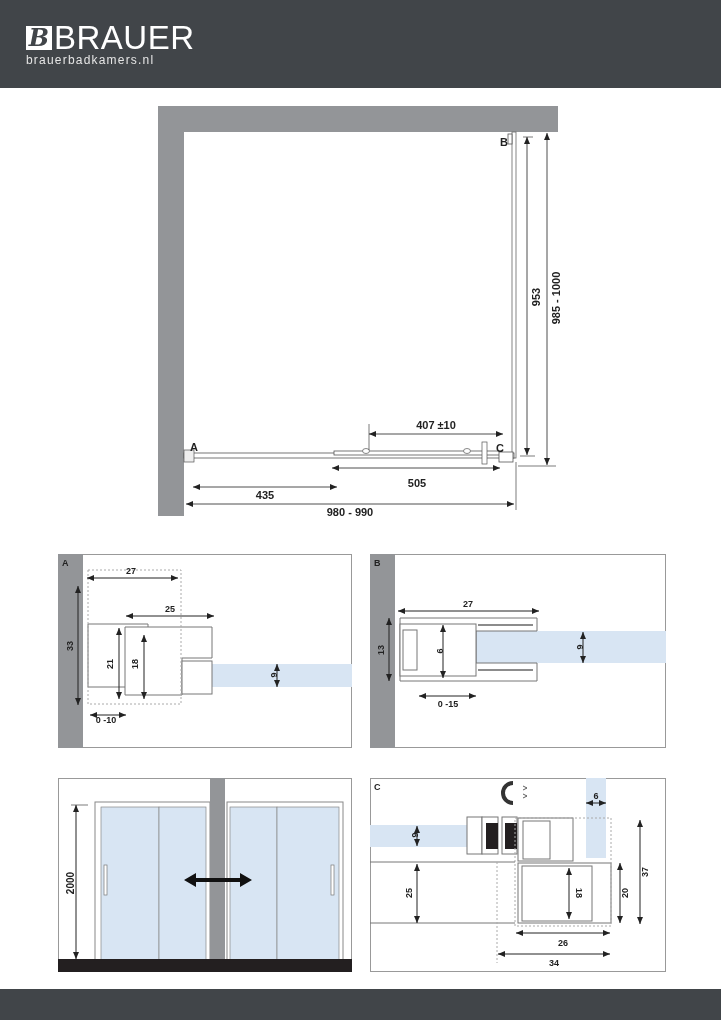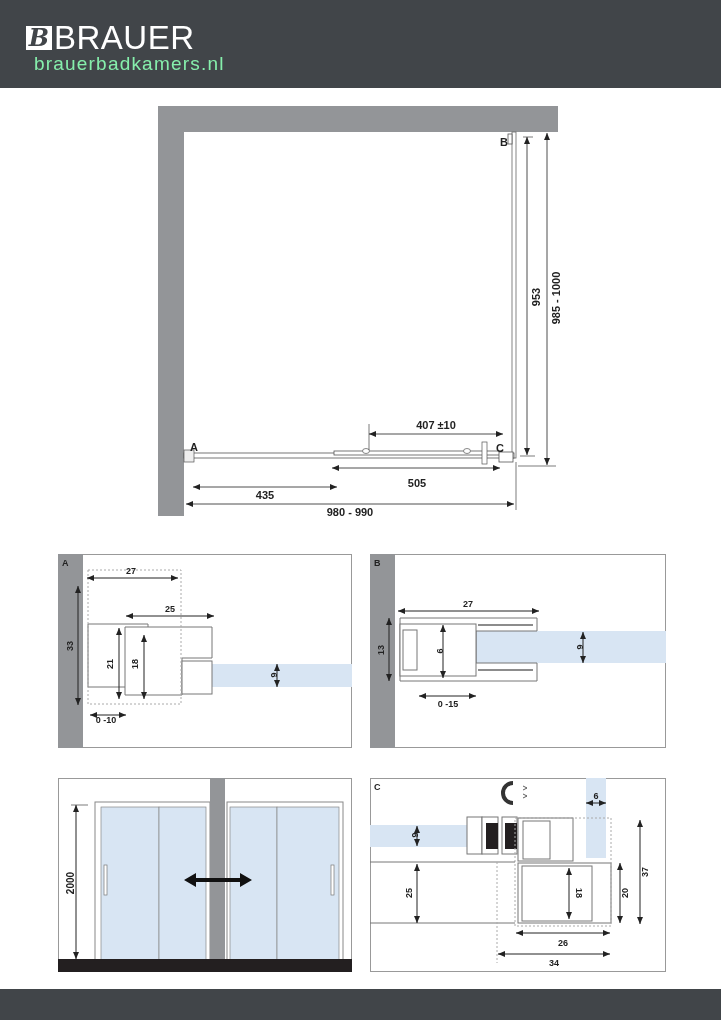--- a/index.html
+++ b/index.html
@@ -1,21 +1,21 @@
 <!DOCTYPE html>
 <html><head>
 <meta charset="utf-8">
 <style>
   html,body{margin:0;padding:0;}
   body{width:721px;height:1020px;position:relative;background:#ffffff;font-family:"Liberation Sans","DejaVu Sans",sans-serif;overflow:hidden;}
   .header{position:absolute;left:0;top:0;width:721px;height:88px;background:#414549;}
   .logo{position:absolute;left:26px;top:22px;}
   .logo-mark{position:absolute;left:0;top:4px;width:26px;height:24px;background:#ffffff;color:#414549;font-family:"DejaVu Serif",serif;font-style:italic;font-weight:bold;font-size:24px;line-height:24px;text-align:center;}
   .logo-word{position:absolute;left:28px;top:-2px;color:#ffffff;font-weight:normal;font-size:33px;letter-spacing:0.5px;line-height:36px;}
-  .logo-url{position:absolute;left:8px;top:31px;color:#86efac;font-size:19px;letter-spacing:1.2px;white-space:nowrap;}
+  .logo-url{position:absolute;left:0;top:31px;color:#e5e5e5;font-size:12px;letter-spacing:1.2px;white-space:nowrap;}
   .footer{position:absolute;left:0;top:989px;width:721px;height:31px;background:#414549;}
   svg text{font-family:"Liberation Sans","DejaVu Sans",sans-serif;font-weight:bold;fill:#222;}
   .panel{position:absolute;}
 </style>
 </head>
 <body>
 
 <div class="header">
   <div class="logo">
     <div class="logo-mark">B</div>

